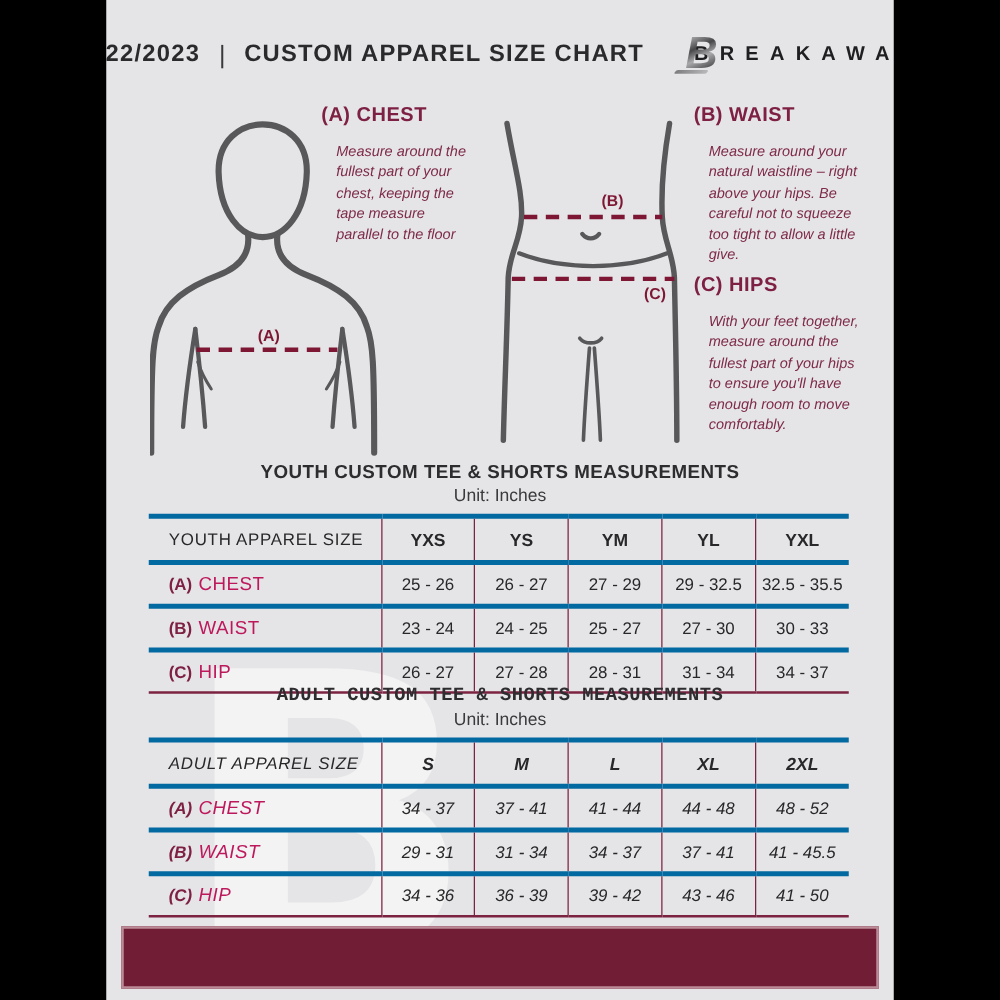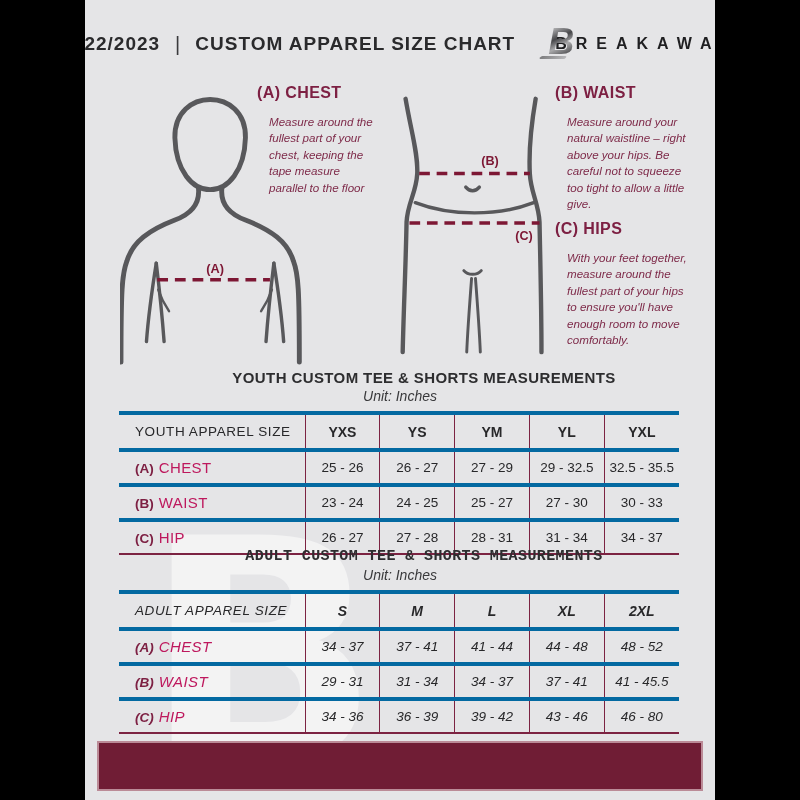--- a/index.html
+++ b/index.html
@@ -56,25 +56,25 @@
   .gb-hips{left:470px;top:220px;width:152px;}
 
   .figure{position:absolute;}
   .fig-chest{left:35px;top:78px;}
   .fig-waist{left:307px;top:92px;}
   .svg-label{font-family:"Liberation Sans",sans-serif;font-size:13px;font-weight:700;fill:#7d1734;}
 
   
   .sec-title{
     position:absolute;left:0;width:630px;text-align:center;
-    font-size:15px;font-weight:700;letter-spacing:.4px;color:#2d2d2f;margin-left:24px;
+    font-size:15px;font-weight:700;letter-spacing:.4px;color:#2d2d2f;
   }
   .sec-unit{
     position:absolute;left:0;width:630px;text-align:center;
-    font-size:14px;font-style:italic;color:#3a3a3c;
+    font-size:14px;color:#3a3a3c;
   }
   .t-youth-title{top:369px;} .t-youth-unit{top:388px;}
   .t-adult-title{top:548px;font-family:Liberation Mono, monospace;} .t-adult-unit{top:567px;}
 
   
   table.size-table{
     position:absolute;left:34px;width:560px;border-collapse:collapse;table-layout:fixed;
     background:transparent;
   }
   .tbl-youth{top:411px;} .tbl-adult{top:590px;font-style:italic;}
@@ -253,21 +253,21 @@
           <td>34 - 37</td>
           <td>37 - 41</td>
           <td>41 - 45.5</td>
         </tr>
         <tr>
           <td class="row-head"><span class="pfx">(C)</span><span class="row-label">HIP</span></td>
           <td>34 - 36</td>
           <td>36 - 39</td>
           <td>39 - 42</td>
           <td>43 - 46</td>
-          <td>46 - 80</td>
+          <td>41 - 50</td>
         </tr>
       </tbody>
     </table>
 
     <div class="footer-bar"></div>
 
   </div>
 </div>
 
 </body></html>

